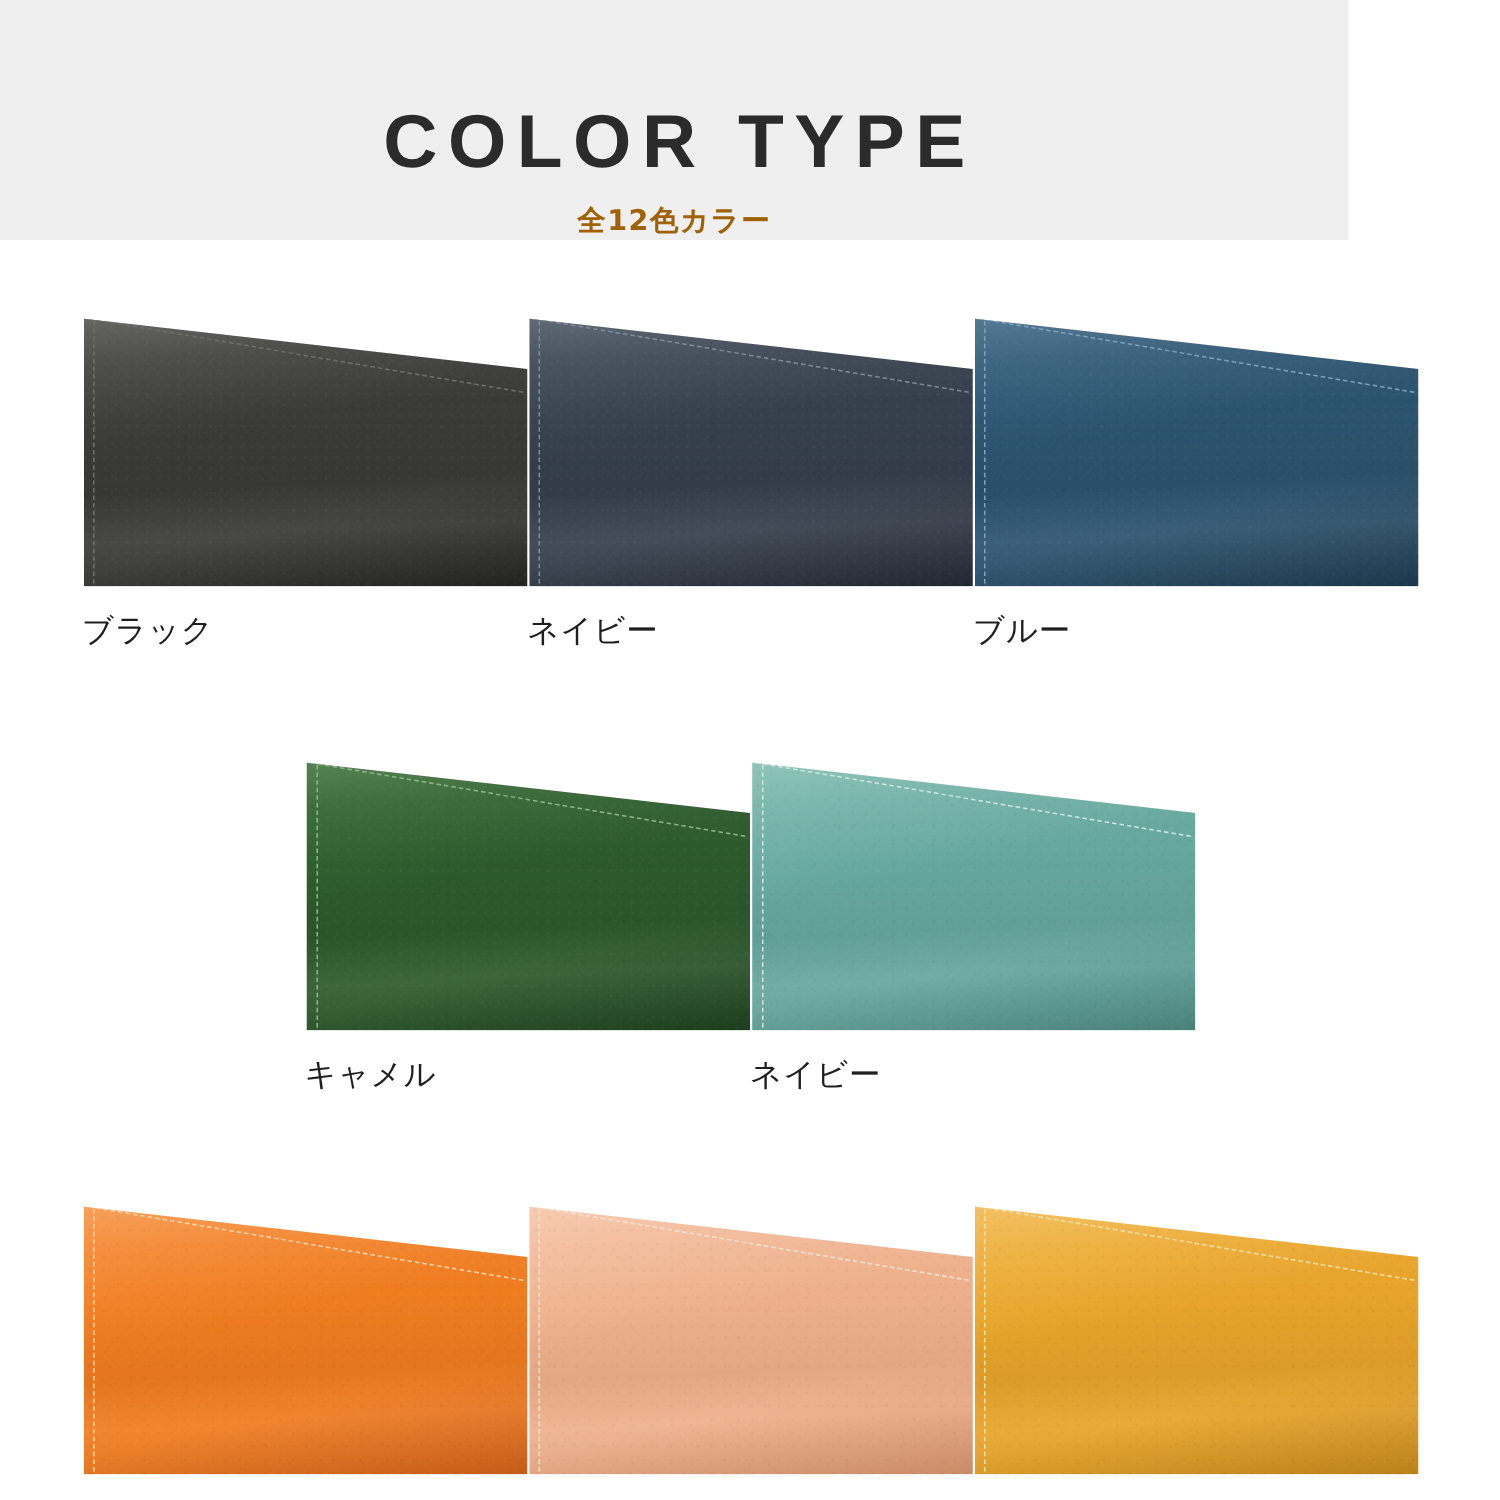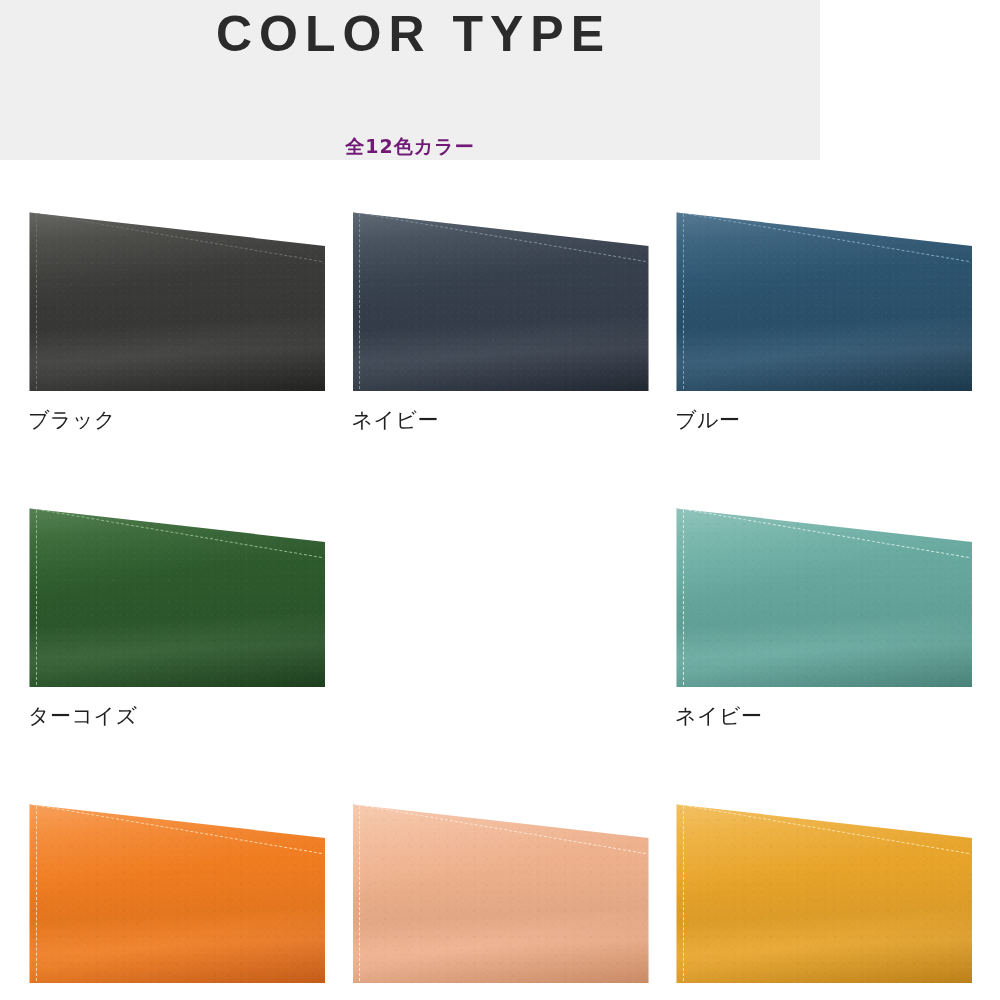--- a/index.html
+++ b/index.html
@@ -10,27 +10,27 @@
     width: 1000px;
     height: 1000px;
     background: #ffffff;
     font-family: "Liberation Sans", "DejaVu Sans", sans-serif;
     overflow: hidden;
     position: relative;
   }
 
   
   .header-band {
-    width: 820px;
+    width: 899px;
     height: 160px;
     background: #efefef;
     display: flex;
     flex-direction: column;
     align-items: center;
-    justify-content: space-between;
+    justify-content: flex-end;
     box-sizing: border-box;
     padding-top: 8px;
   }
   .header-title {
     font-size: 50px;
     letter-spacing: 7px;
     font-weight: bold;
     color: #2b2b2b;
     line-height: 1.05;
     margin: 0;
@@ -50,21 +50,21 @@
   .swatch-grid {
     position: absolute;
     top: 160px;
     left: 0;
     width: 1000px;
     box-sizing: border-box;
     padding: 45px 28px 0 28px;
   }
   .swatch-row {
     display: flex;
-    justify-content: space-between;
+    justify-content: center;
     margin-bottom: 70px;
   }
   .swatch-row:last-child { margin-bottom: 0; }
 
   .swatch-cell {
     width: 297px;
   }
   .swatch-image {
     position: relative;
     width: 297px;
@@ -146,21 +146,21 @@
     letter-spacing: 0.5px;
     font-family: "DejaVu Sans", "Liberation Sans", sans-serif;
     line-height: 1;
   }
 </style>
 </head>
 <body style="background: rgb(255, 255, 255);">
 
 <div class="header-band" style="background: rgb(239, 239, 239);">
   <div class="header-title" style="color: rgb(43, 43, 43);">COLOR TYPE</div>
-  <div class="header-subtitle" style="color: #701a75;">全12色カラー</div>
+  <div class="header-subtitle" style="color: #a16207;">全12色カラー</div>
 </div>
 
 <div class="swatch-grid">
   <div class="swatch-row">
 
     <div class="swatch-cell">
       <div class="swatch-image">
         <div class="leather">
           <div class="base" style="background: linear-gradient(168deg, rgb(77, 77, 74) 0%, rgb(58, 58, 56) 42%, rgb(58, 58, 56) 70%, rgb(36, 36, 34) 100%);"></div>
           <div class="sheen"></div>
@@ -209,21 +209,21 @@
       <div class="swatch-image">
         <div class="leather">
           <div class="base" style="background: linear-gradient(168deg, rgb(59, 111, 56) 0%, rgb(45, 90, 45) 42%, rgb(45, 90, 45) 70%, rgb(30, 66, 30) 100%);"></div>
           <div class="sheen"></div>
           <div class="grain"></div>
           <div class="edge"></div>
           <div class="stitch-top" style="border-top-color: rgb(143, 182, 138);"></div>
           <div class="stitch-left" style="border-left-color: rgb(143, 182, 138);"></div>
         </div>
       </div>
-      <div class="swatch-label">ターコイズ</div>
+      <div class="swatch-label">キャメル</div>
     </div>
 
     <div class="swatch-cell">
       <div class="swatch-image">
         <div class="leather">
           <div class="base" style="background: linear-gradient(168deg, rgb(127, 188, 178) 0%, rgb(102, 168, 158) 42%, rgb(102, 168, 158) 70%, rgb(78, 139, 130) 100%);"></div>
           <div class="sheen"></div>
           <div class="grain"></div>
           <div class="edge"></div>
           <div class="stitch-top" style="border-top-color: rgb(207, 230, 225);"></div>

